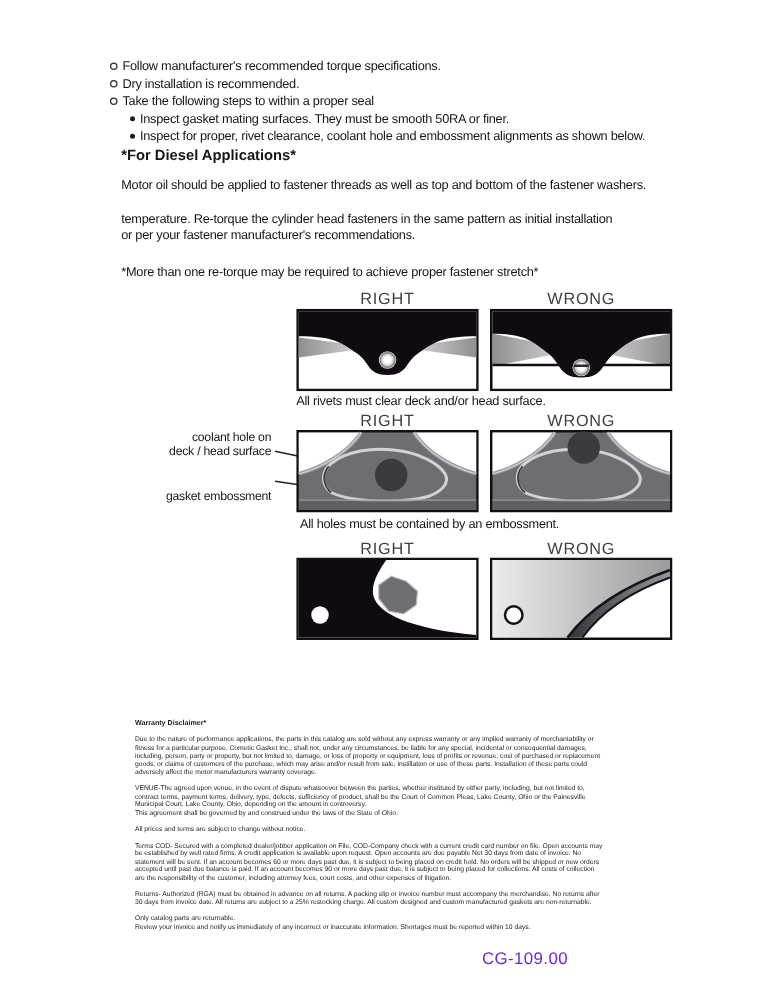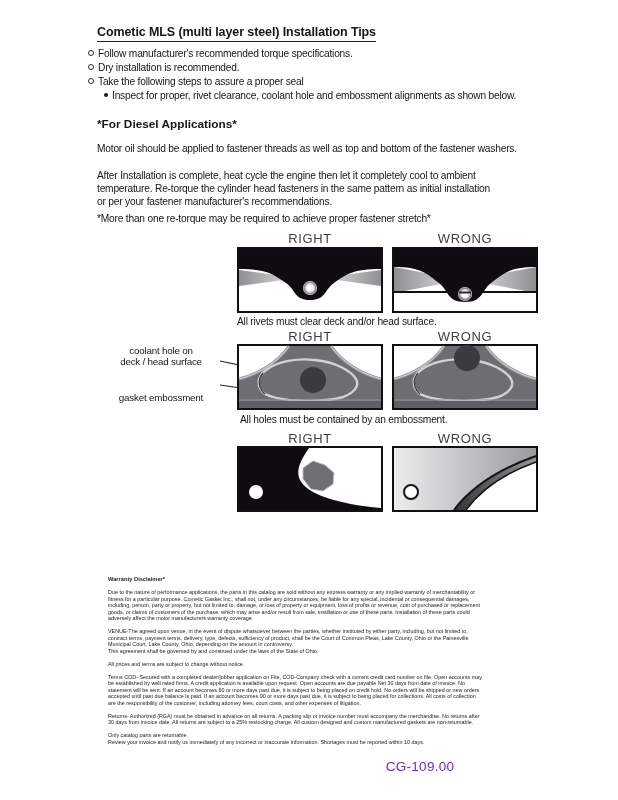--- a/index.html
+++ b/index.html
@@ -18,21 +18,21 @@
   .dheading{position:absolute;left:97px;top:117px;font-size:11.8px;font-weight:bold;white-space:nowrap;}
   .para{position:absolute;left:97px;font-size:10.2px;letter-spacing:-0.2px;line-height:13px;}
   .para .line{white-space:nowrap;height:13px;}
   .p1{top:142px;} .p2{top:169px;} .note{top:212px;}
 
   .dglabel{position:absolute;width:146px;text-align:center;font-size:13px;letter-spacing:0.6px;color:#404040;white-space:nowrap;}
   .panel{position:absolute;width:146px;height:66px;}
   .caption{position:absolute;font-size:10.2px;letter-spacing:-0.2px;line-height:11.5px;color:#161616;}
   .caption .line{white-space:nowrap;}
 
-  .sidelabel{position:absolute;width:112px;text-align:center;font-size:9.8px;letter-spacing:-0.2px;line-height:10.5px;color:#161616;}
+  .sidelabel{position:absolute;width:112px;text-align:right;font-size:9.8px;letter-spacing:-0.2px;line-height:10.5px;color:#161616;}
   .sidelabel .line{white-space:nowrap;}
 
   .leader-svg{position:absolute;left:0;top:0;width:618px;height:800px;pointer-events:none;}
 
   .legal{position:absolute;left:108px;top:576px;width:412px;font-size:5.4px;line-height:6.5px;color:#1d1d1d;}
   .legal .line{white-space:nowrap;height:6.5px;}
   .lheading{font-weight:bold;font-size:5.7px;margin-bottom:6.5px;}
   .lpara{margin-bottom:6.5px;}
   .lpara:last-child{margin-bottom:0;}
 
@@ -58,47 +58,49 @@
         <stop offset="0" stop-color="#ececed"></stop>
           <stop offset="1" stop-color="#9b9b9e"></stop>
       </linearGradient>
       <linearGradient id="gDark" x1="0" y1="0" x2="1" y2="0">
         <stop offset="0" stop-color="#333336"></stop>
           <stop offset="1" stop-color="#98989c"></stop>
       </linearGradient>
     </defs>
   </svg>
 
-  <div class="title">Cometic MLS (multi layer steel) Installation Tips</div>
 
   <div class="bullets">
     <div class="brow">
       <span class="ring"></span>
       <span>Follow manufacturer's recommended torque specifications.</span>
     </div>
     <div class="brow">
       <span class="ring"></span>
       <span>Dry installation is recommended.</span>
     </div>
     <div class="brow">
       <span class="ring"></span>
-      <span>Take the following steps to assure a proper seal</span>
+      <span>Take the following steps to within a proper seal</span>
+    </div>
+    <div class="brow sub">
+      <span class="dot"></span>
+      <span>Inspect gasket mating surfaces.  They must be smooth 50RA or finer.</span>
     </div>
     <div class="brow sub">
       <span class="dot"></span>
       <span>Inspect for proper, rivet clearance, coolant hole and embossment alignments as shown below.</span>
     </div>
   </div>
 
   <div class="dheading">*For Diesel Applications*</div>
   <div class="para p1">
       <div class="line">Motor oil should be applied to fastener threads as well as top and bottom of the fastener washers.</div>
     </div>
   <div class="para p2">
-      <div class="line">After Installation is complete, heat cycle the engine then let it completely cool to ambient</div>
       <div class="line">temperature. Re-torque the cylinder head fasteners in the same pattern as initial installation</div>
       <div class="line">or per your fastener manufacturer's recommendations.</div>
     </div>
   <div class="para note">*More than one re-torque may be required to achieve proper fastener stretch*</div>
 
   <div class="dglabel" style="left:237px;top:231px;">RIGHT</div>
   <div class="dglabel" style="left:392px;top:231px;">WRONG</div>
 
   <div class="panel" style="left:237px;top:247px;">
     <svg viewBox="0 0 146 66" width="146" height="66">

